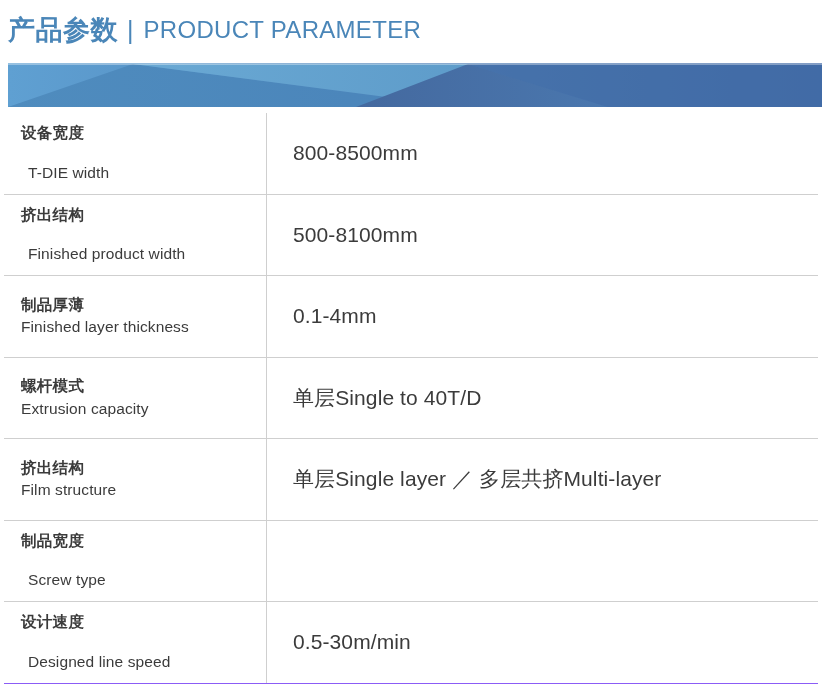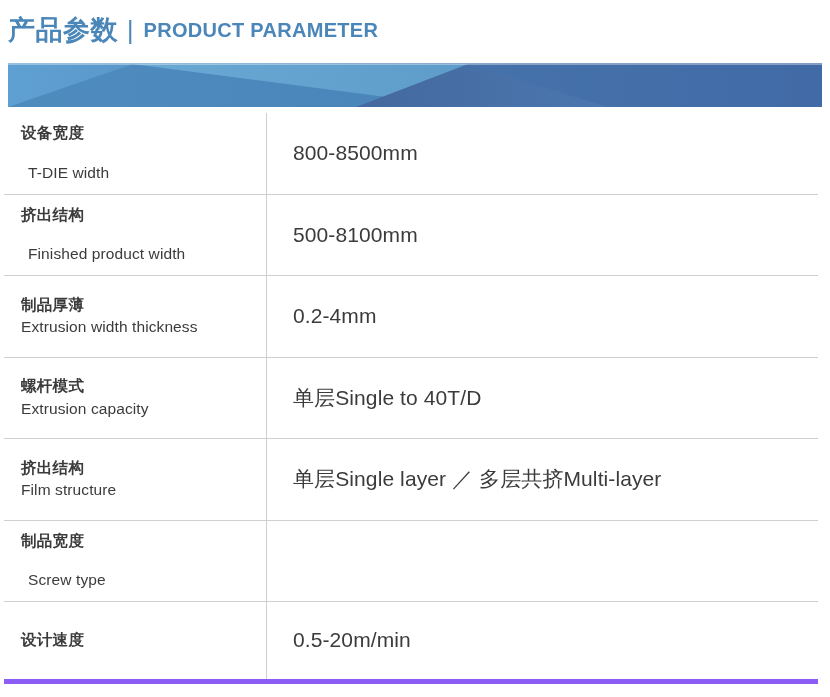--- a/index.html
+++ b/index.html
@@ -36,22 +36,22 @@
     color: #4a86b8;
     letter-spacing: 0.5px;
   }
   .heading-sep {
     font-size: 25px;
     font-weight: 400;
     color: #4a86b8;
     margin: 0 10px 0 9px;
   }
   .heading-en {
-    font-size: 20px;
-    font-weight: 700;
+    font-size: 24px;
+    font-weight: 400;
     color: #4a86b8;
     letter-spacing: 0.3px;
     text-align: right;
   }
 
   
   .banner {
     position: absolute;
     left: 8px;
     top: 63px;
@@ -68,21 +68,21 @@
     top: 113px;
     width: 814px;
   }
   .spec-row {
     position: relative;
     display: flex;
     align-items: stretch;
     height: 81.5px;
     border-bottom: 1px solid #cfcfcf;
   }
-  .spec-row:last-child { border-bottom: 5px solid #8b5cf6; justify-content: space-between; }
+  .spec-row:last-child { border-bottom: 1px solid #8b5cf6; justify-content: space-between; }
 
   .spec-label {
     width: 263px;
     flex: 0 0 263px;
     border-right: 1px solid #cfcfcf;
     display: flex;
     flex-direction: column;
     justify-content: center;
     padding-left: 17px;
   }
@@ -170,23 +170,23 @@
       <div class="spec-label">
         <div class="label-cn">挤出结构</div>
         <div class="label-en indent">Finished product width</div>
       </div>
       <div class="spec-value">500-8100mm</div>
     </div>
 
     <div class="spec-row">
       <div class="spec-label">
         <div class="label-cn">制品厚薄</div>
-        <div class="label-en">Extrusion width thickness</div>
-      </div>
-      <div class="spec-value">0.2-4mm</div>
+        <div class="label-en">Finished layer thickness</div>
+      </div>
+      <div class="spec-value">0.1-4mm</div>
     </div>
 
     <div class="spec-row">
       <div class="spec-label">
         <div class="label-cn">螺杆模式</div>
         <div class="label-en">Extrusion capacity</div>
       </div>
       <div class="spec-value">单层Single to 40T/D</div>
     </div>
 
@@ -201,18 +201,19 @@
     <div class="spec-row">
       <div class="spec-label">
         <div class="label-cn">制品宽度</div>
         <div class="label-en indent">Screw type</div>
       </div>
     </div>
 
     <div class="spec-row">
       <div class="spec-label">
         <div class="label-cn">设计速度</div>
-      </div>
-      <div class="spec-value">0.5-20m/min</div>
+        <div class="label-en indent">Designed line speed</div>
+      </div>
+      <div class="spec-value">0.5-30m/min</div>
     </div>
 
   </div>
 </div>
 
 </body></html>

